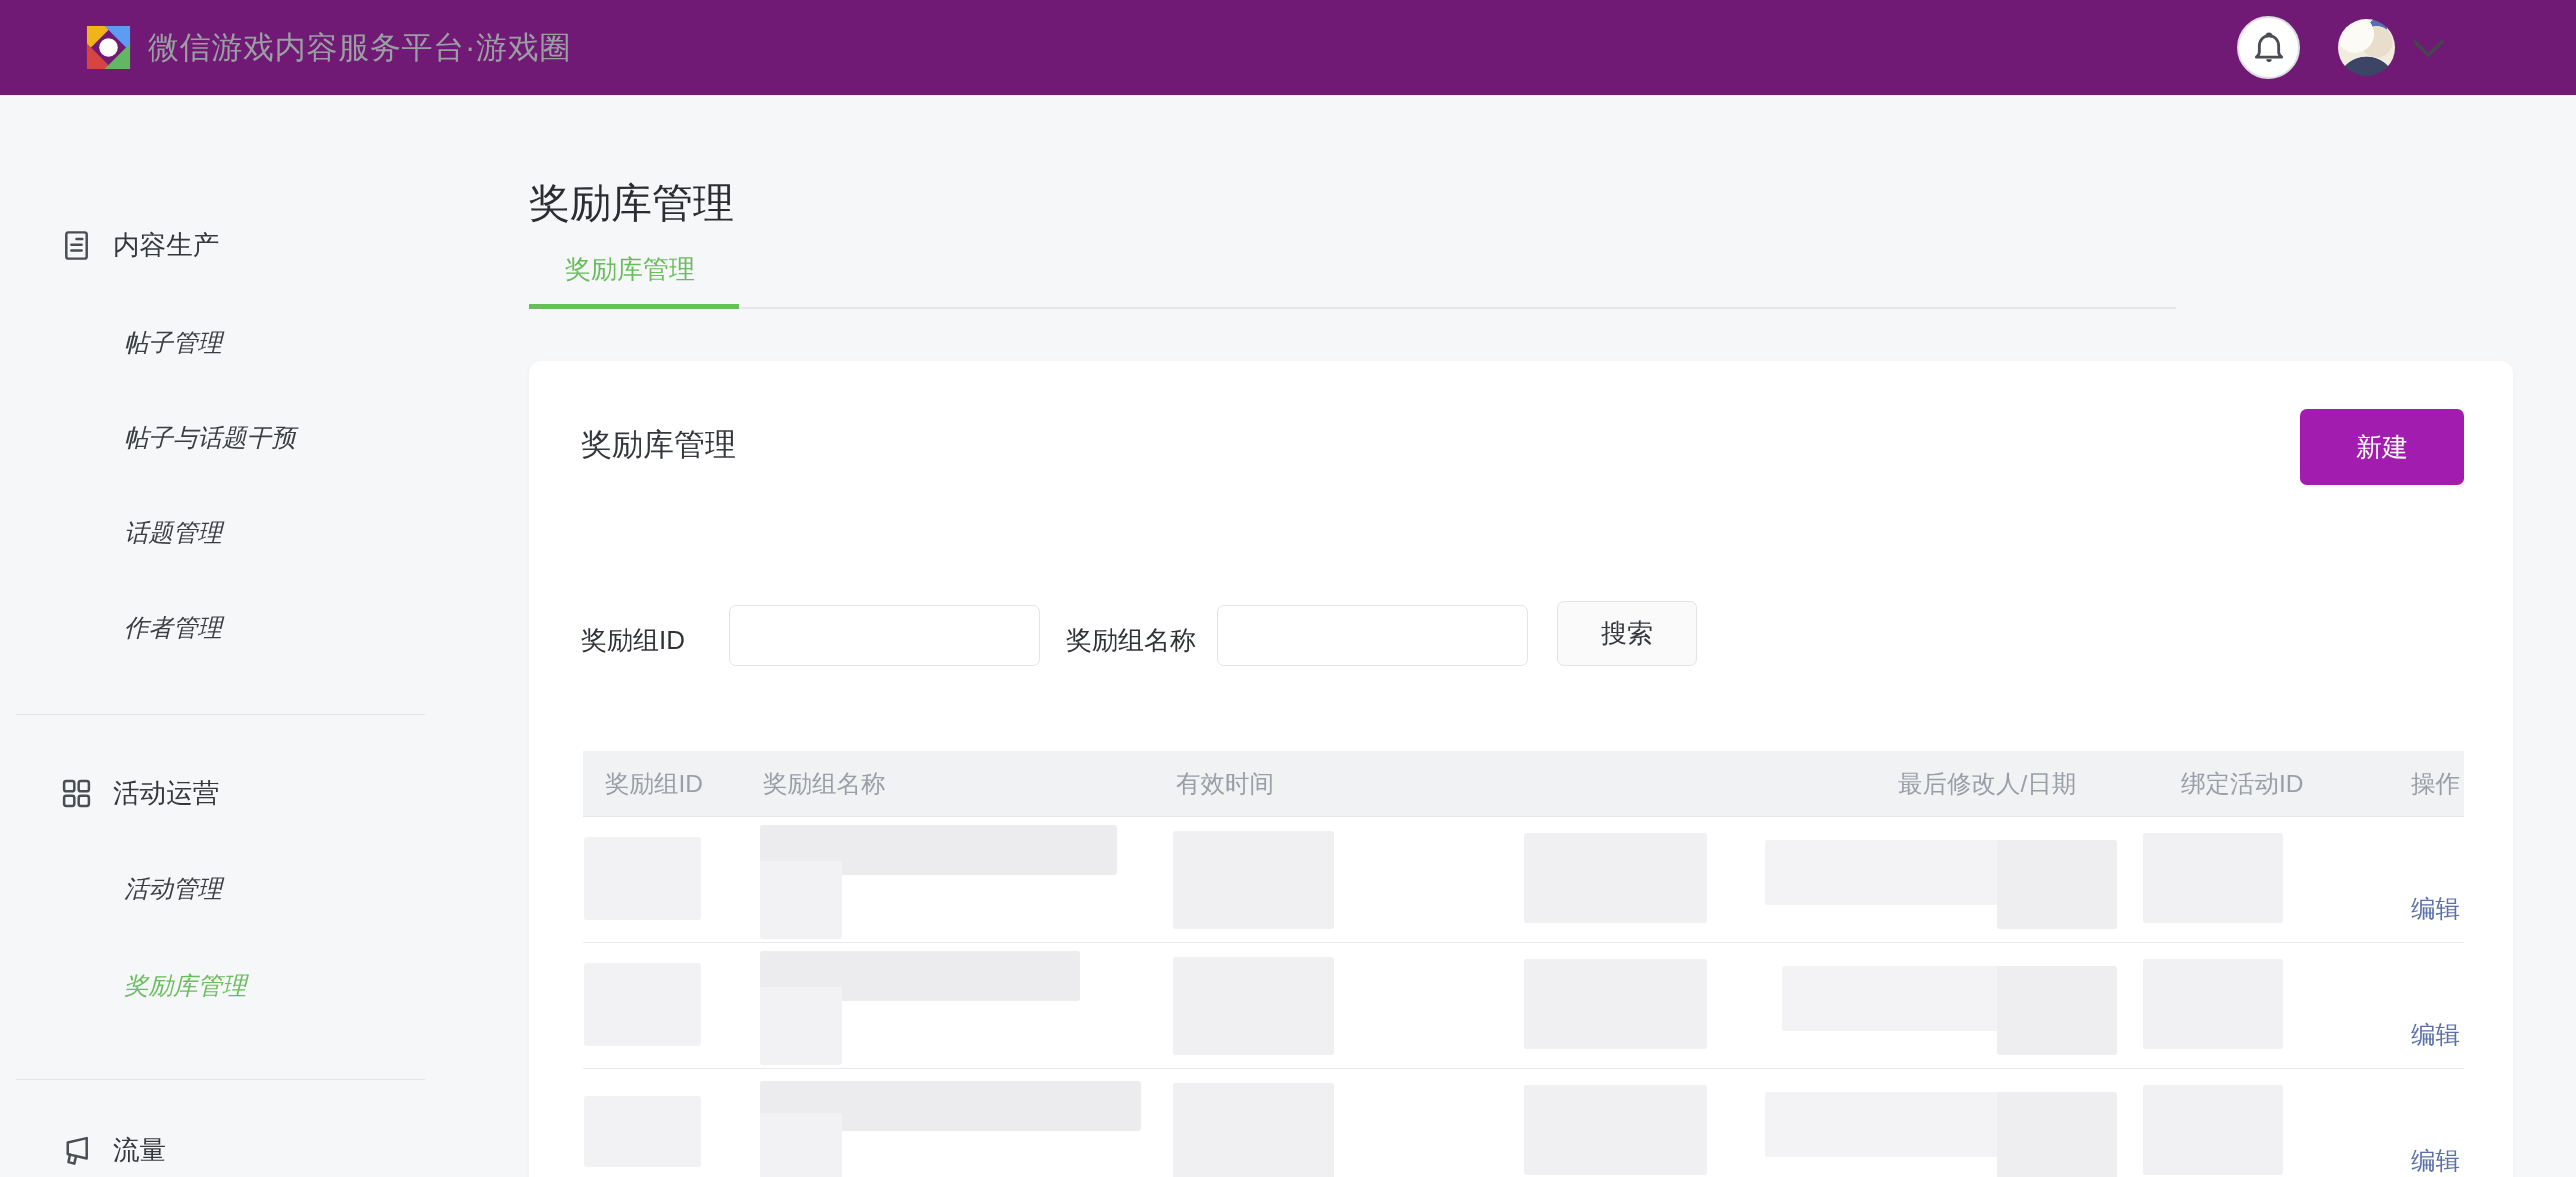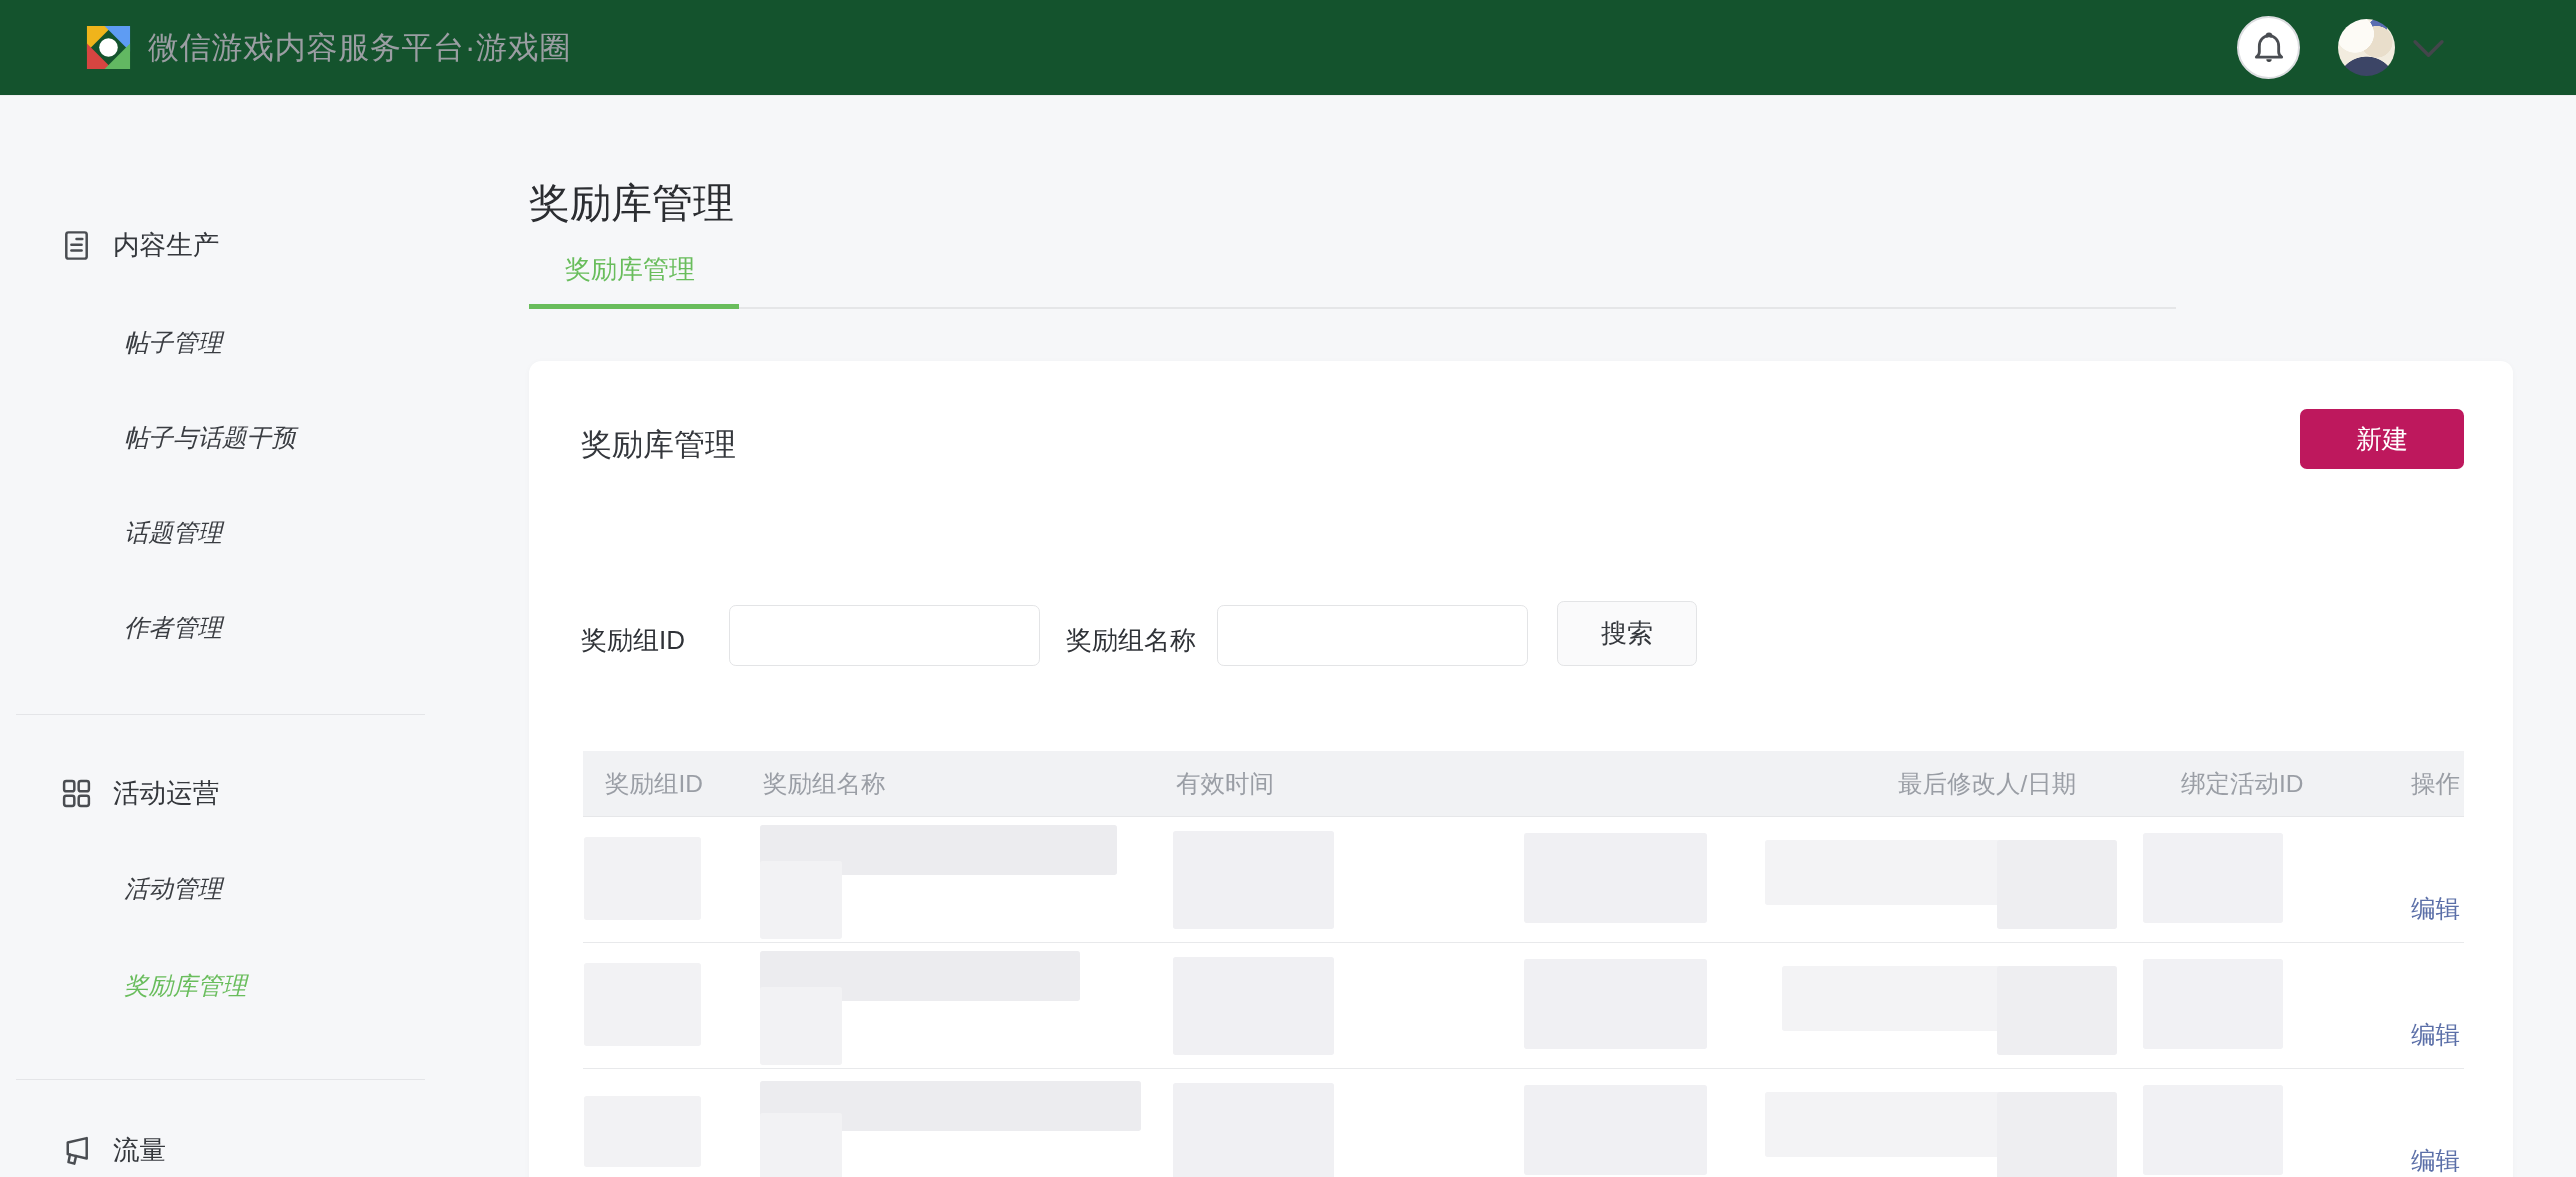--- a/index.html
+++ b/index.html
@@ -4,21 +4,21 @@
 <style>
   html,body{margin:0;padding:0;}
   body{
     width:2576px;height:1178px;overflow:hidden;position:relative;
     background:#f6f7f9;
     font-family:"Liberation Sans","DejaVu Sans",sans-serif;
     color:#303338;
   }
 
   
-  .hdr{position:absolute;left:0;top:0;width:2576px;height:95px;background:#14532d;border-bottom:0.7px solid #ededef;z-index:10;}
+  .hdr{position:absolute;left:0;top:0;width:2576px;height:95px;background:#701a75;border-bottom:0.7px solid #ededef;z-index:10;}
   .logo{position:absolute;left:84px;top:22.5px;width:49px;height:49px;}
   .app-title{position:absolute;left:148px;top:0;height:95px;line-height:95px;font-size:31px;color:#9b9ea3;letter-spacing:0.7px;}
   .bell-btn{position:absolute;left:2237px;top:16.3px;width:63px;height:63px;border:2px solid #dcdde0;border-radius:50%;background:#fff;box-sizing:border-box;}
   .bell-btn svg{position:absolute;left:9.5px;top:9.5px;}
   .avatar{position:absolute;left:2338px;top:19px;width:57px;height:57px;border-radius:50%;overflow:hidden;
     background:
       radial-gradient(circle at 50% 118%, #3c4566 0 40%, rgba(0,0,0,0) 41%),
       radial-gradient(circle at 30% 26%, #fdfbf6 0 32%, rgba(0,0,0,0) 33%),
       radial-gradient(circle at 68% 40%, #e9decb 0 30%, rgba(0,0,0,0) 31%),
       radial-gradient(circle at 70% 15%, #5a6db1 0 14%, rgba(0,0,0,0) 15%),
@@ -36,21 +36,21 @@
 
   
   .page-title{position:absolute;left:529px;top:176px;font-size:41px;font-weight:500;color:#2b2d31;}
   .tab-line{position:absolute;left:529px;top:307px;width:1647px;height:2px;background:#e5e6e8;}
   .tab-bar{position:absolute;left:529px;top:304px;width:210px;height:5.4px;background:#69bd5c;}
   .tab-label{position:absolute;left:565px;top:252px;font-size:26px;color:#69bd5c;cursor:pointer;}
 
   
   .card{position:absolute;left:529px;top:361px;width:1984px;height:872px;background:#ffffff;border-radius:12.3px;box-shadow:0 1.4px 6.8px rgba(20,30,50,0.03);}
   .card-heading{position:absolute;left:52px;top:63px;font-size:31px;font-weight:500;color:#34373c;}
-  .new-btn{position:absolute;left:1771px;top:48px;width:164px;height:60px;background:#be185d;border:none;border-radius:6.8px;
+  .new-btn{position:absolute;left:1771px;top:48px;width:164px;height:76px;background:#a21caf;border:none;border-radius:6.8px;
     color:#ffffff;font-size:26px;font-family:inherit;cursor:pointer;line-height:60px;text-align:center;padding:0;}
   .desc{position:absolute;left:52px;top:162px;font-size:24.5px;color:#9b9da1;white-space:nowrap;}
   .desc a{color:#7595ef;text-decoration:none;cursor:pointer;}
 
   .f-label{position:absolute;top:262px;font-size:26px;color:#2f3237;}
   .f-input{position:absolute;top:244px;width:311px;height:61px;border:1.4px solid #e3e4e6;border-radius:6.8px;background:#fff;
     box-sizing:border-box;font-size:24.5px;font-family:inherit;padding:0 16.3px;color:#333;outline:none;}
   .search-btn{position:absolute;left:1028px;top:240px;width:140px;height:65px;background:#fafafb;border:1.4px solid #e3e4e6;border-radius:6.8px;
     font-size:26px;color:#35383d;font-family:inherit;cursor:pointer;box-sizing:border-box;padding:0;}
 

